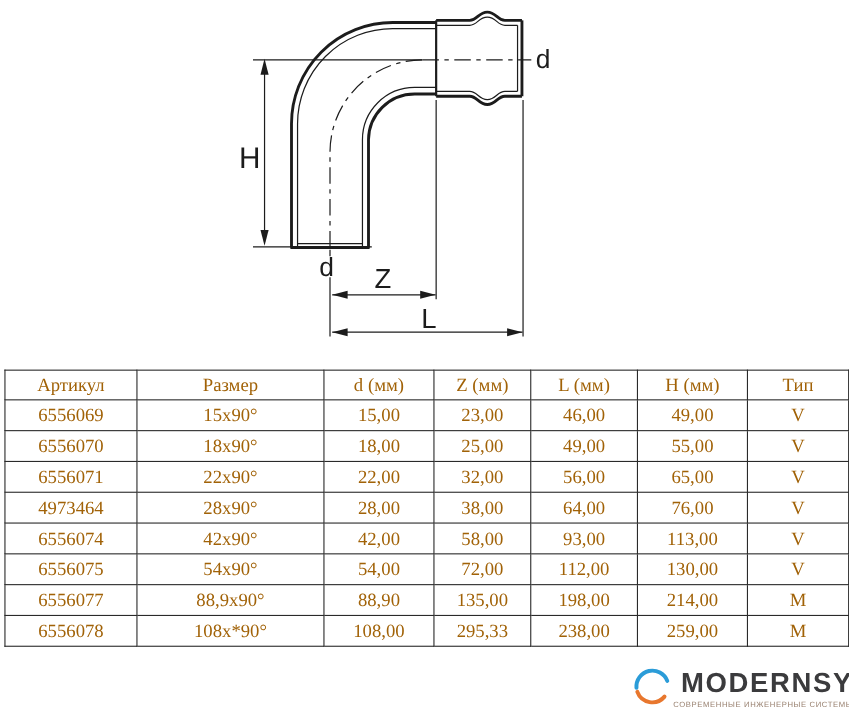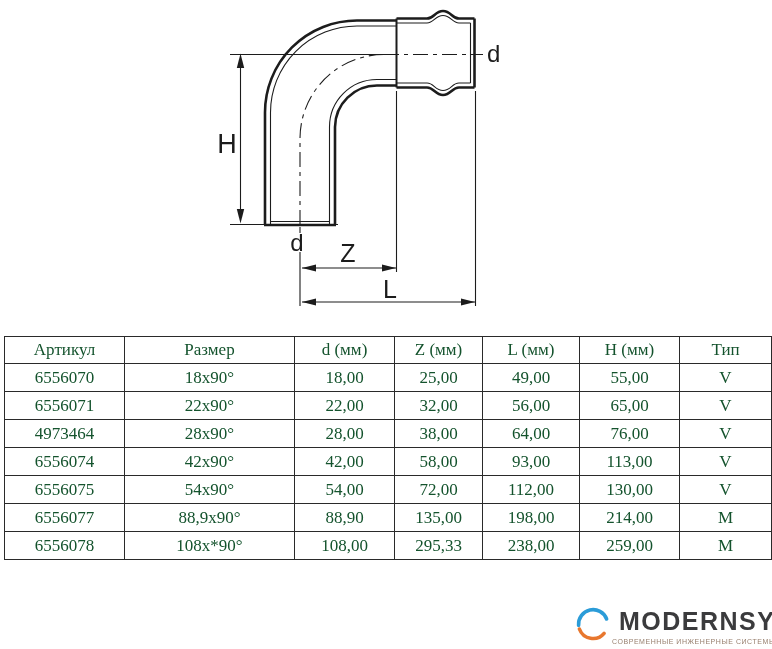--- a/index.html
+++ b/index.html
@@ -26,21 +26,21 @@
     fill:#1c1c1c;
   }
   
   .spec-table{
     position:absolute;left:4px;top:336px;
     width:767px;
     border-collapse:collapse;
     table-layout:fixed;
     font-family:"Liberation Serif", serif;
     font-size:17px;
-    color:#14532d;
+    color:#a16207;
     padding-left:14px;
   }
   .spec-table col.c1{width:120px;}
   .spec-table col.c2{width:170px;}
   .spec-table col.c3{width:100px;}
   .spec-table col.c4{width:88px;}
   .spec-table col.c5{width:97px;}
   .spec-table col.c6{width:100px;}
   .spec-table col.c7{width:92px;}
   .spec-table th,.spec-table td{
@@ -142,20 +142,29 @@
           <th>Размер</th>
           <th>d (мм)</th>
           <th>Z (мм)</th>
           <th>L (мм)</th>
           <th>H (мм)</th>
           <th>Тип</th>
         </tr>
     </thead>
     <tbody>
         <tr>
+          <td>6556069</td>
+          <td>15x90°</td>
+          <td>15,00</td>
+          <td>23,00</td>
+          <td>46,00</td>
+          <td>49,00</td>
+          <td>V</td>
+        </tr>
+        <tr>
           <td>6556070</td>
           <td>18x90°</td>
           <td>18,00</td>
           <td>25,00</td>
           <td>49,00</td>
           <td>55,00</td>
           <td>V</td>
         </tr>
         <tr>
           <td>6556071</td>

